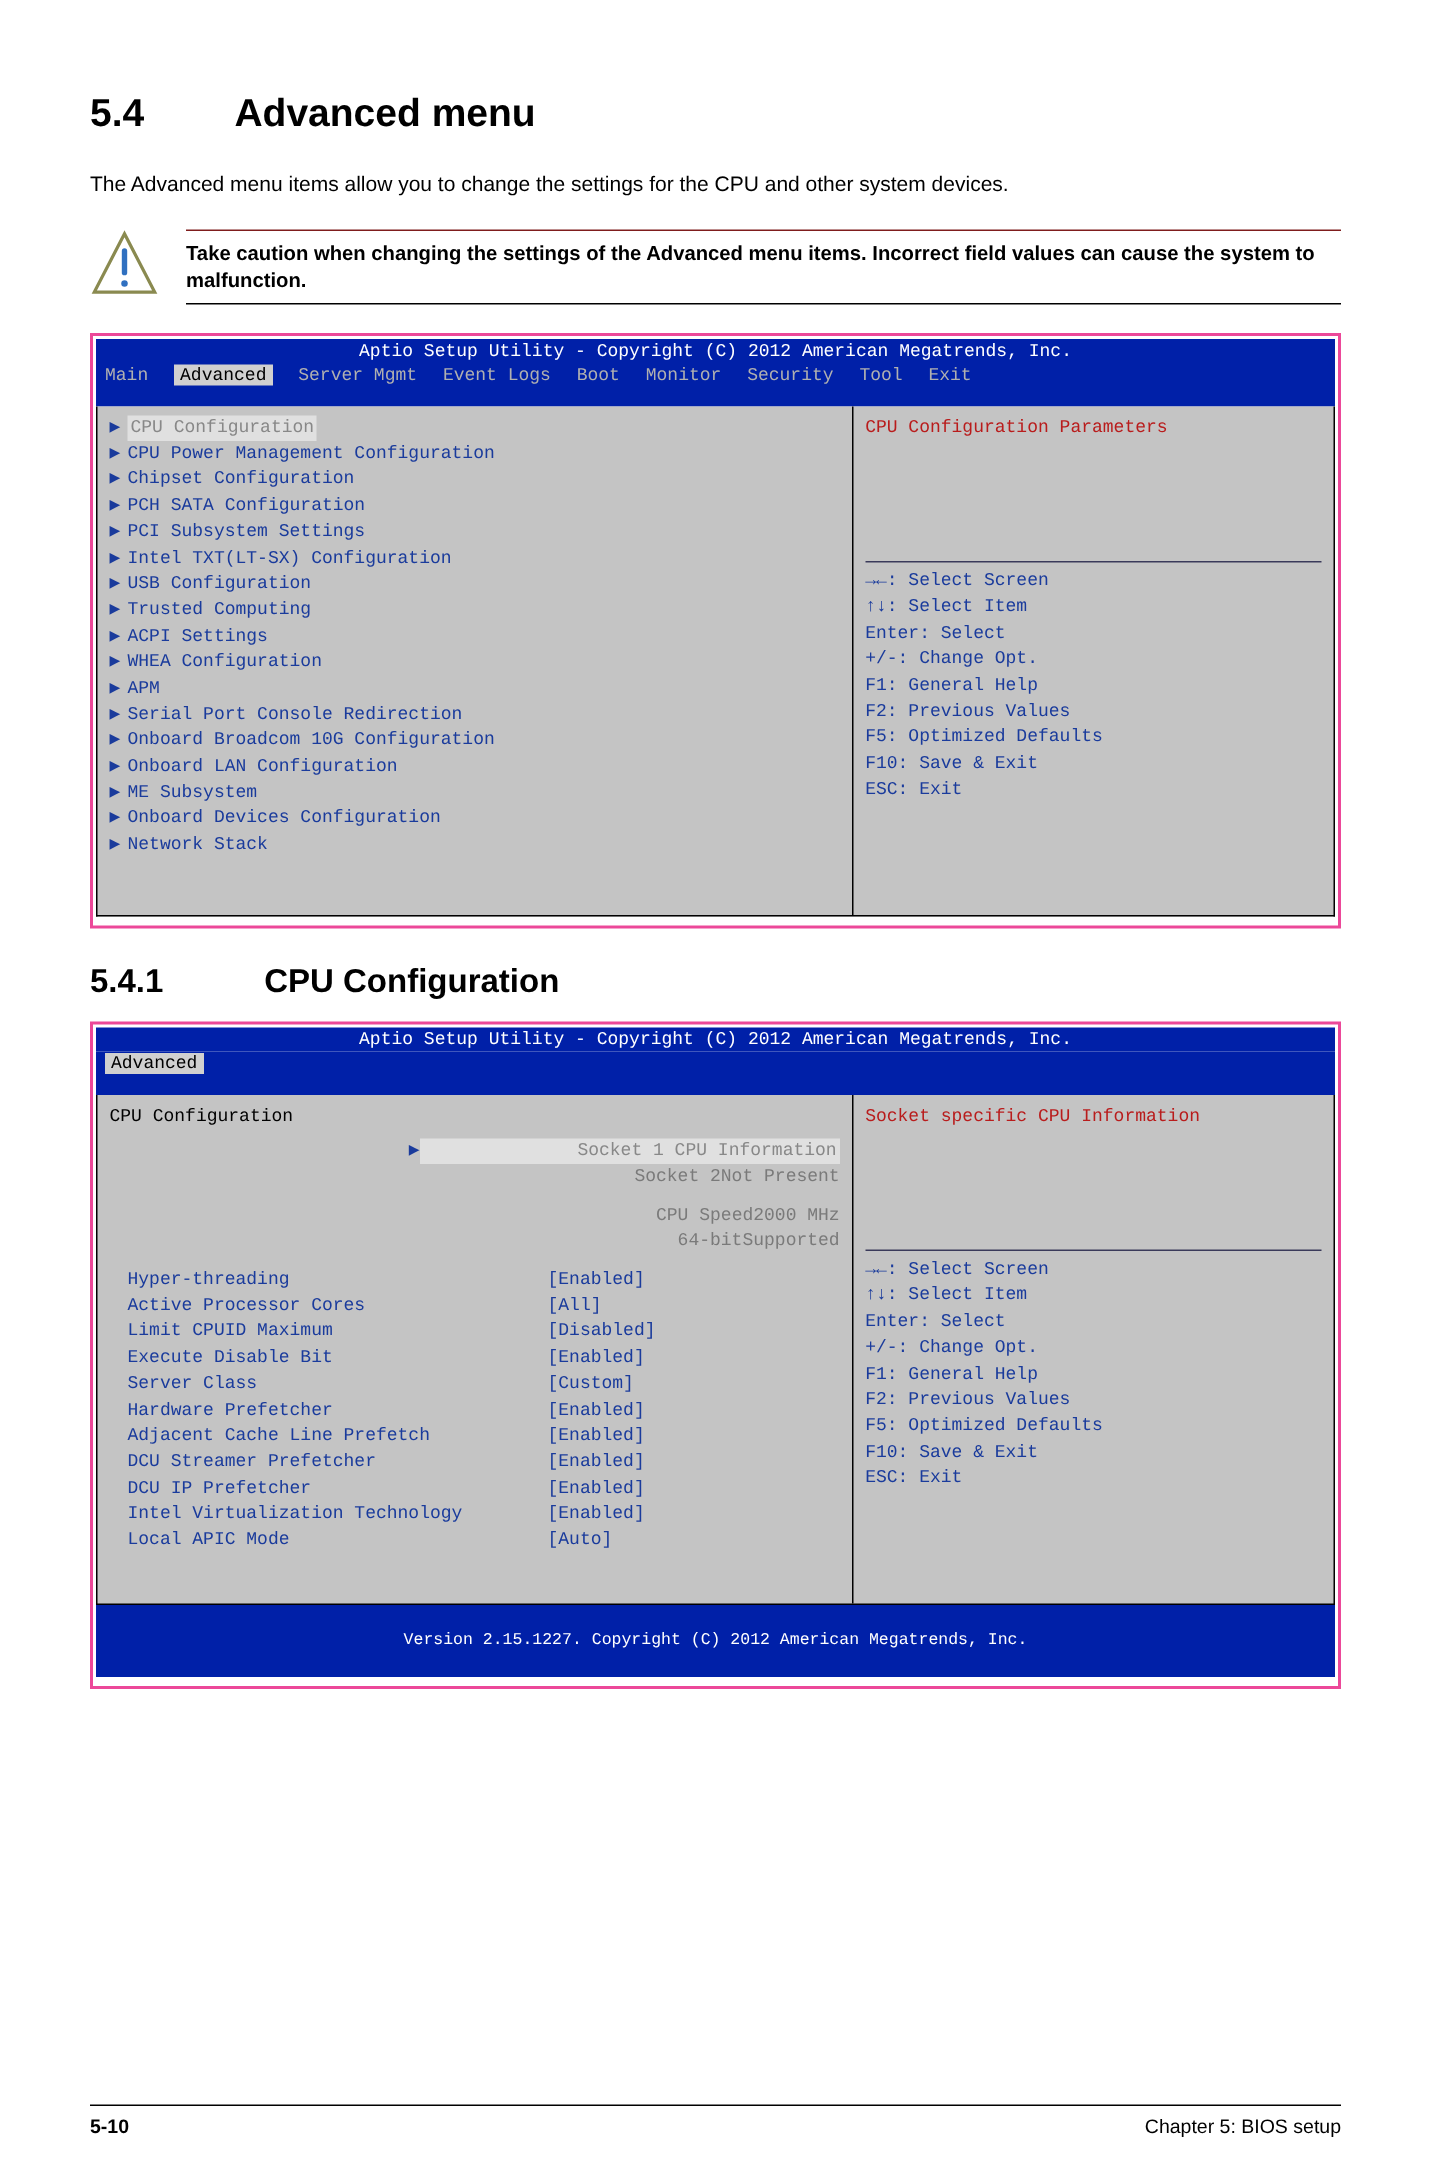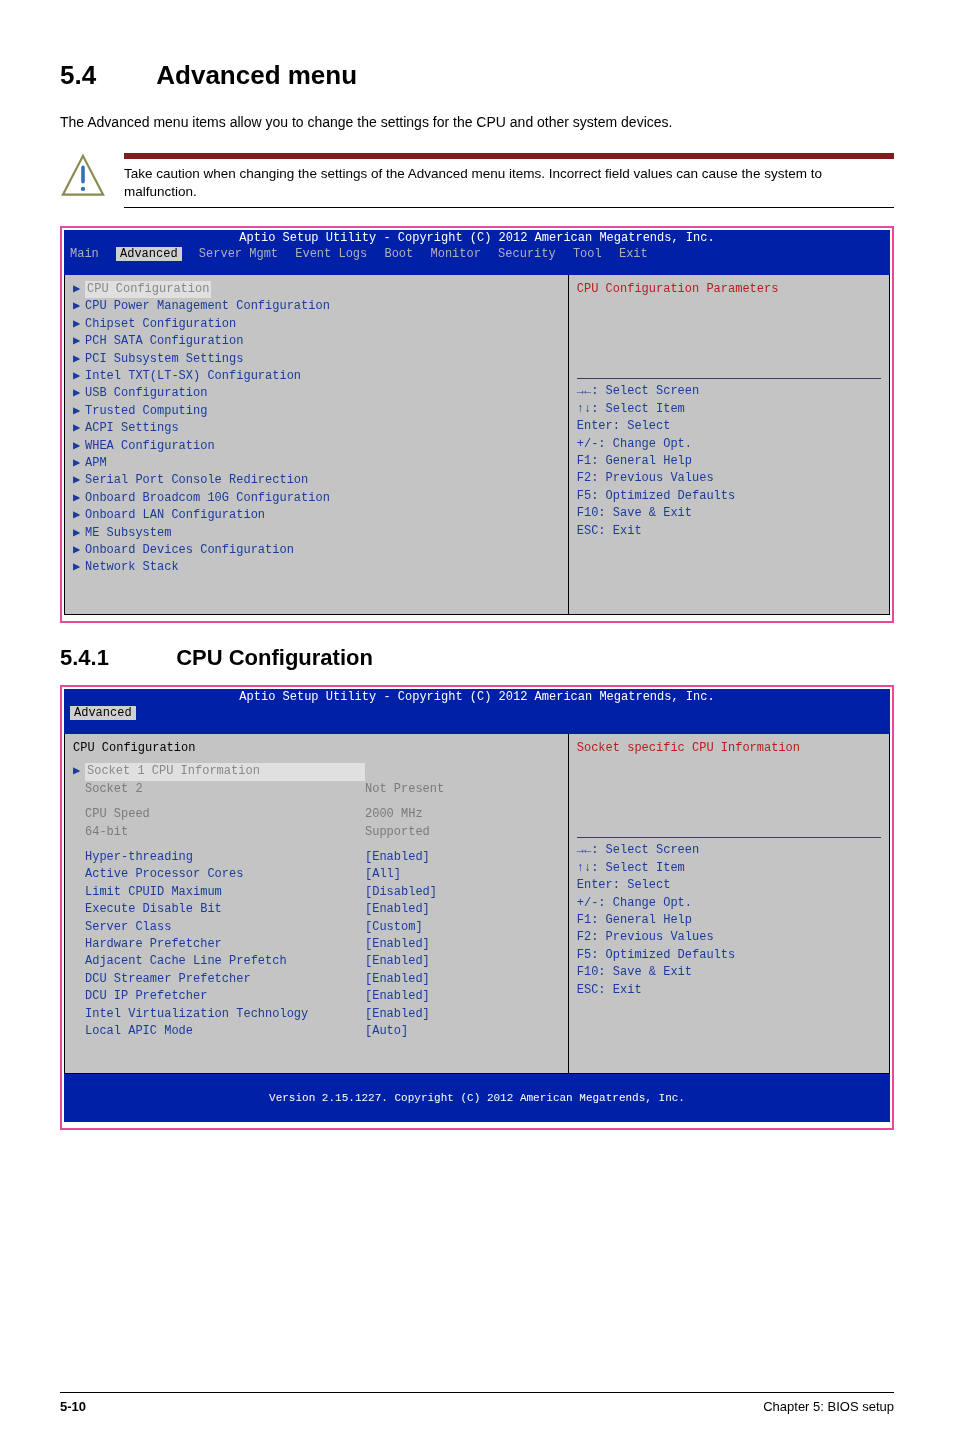--- a/index.html
+++ b/index.html
@@ -14,21 +14,21 @@
   }
   h1 {
     font-size: 26px;
     font-weight: bold;
     margin-bottom: 22px;
   }
   h1 .num { display:inline-block; width:90px; }
   p.intro { font-size: 14px; line-height: 1.4; margin-bottom: 20px; }
   .note-row { display:flex; align-items:flex-start; gap:18px; margin-bottom:18px; }
   .note-icon svg { width:46px; height:46px; }
-  .note-sep { border-top:6px solid #7f1d1d; border-bottom:1px solid #000; padding:6px 0; flex:1; }
+  .note-sep { border-top:1px solid #7f1d1d; border-bottom:1px solid #000; padding:6px 0; flex:1;font-weight:bold; }
   .note-text { font-size:13.5px; line-height:1.35; }
   h2 { font-size:22px; font-weight:bold; margin:18px 0 14px 0; }
   h2 .num { display:inline-block; width:110px; }
 
   
   .bios-outer {
     border:2px solid #ec4899;
     background:#fff;
     padding:2px 2px 6px 2px;
     margin-bottom:22px;
@@ -63,21 +63,21 @@
     border-right:1px solid #000;
     padding:6px 8px;
     font-family:"Courier New", monospace;
     font-size:12px;
     color:#1a3b9c;
     line-height:1.45;
   }
   .bios-left .row { white-space:nowrap; }
   .bios-left .arrow { color:#1a3b9c; display:inline-block; width:12px; }
   .bios-left .hl { background:#e0e0e0; color:#888; display:inline-block; padding:0 2px; }
-  .bios-left .dim { color:#7a7a7a; }
+  .bios-left .dim { color:#7a7a7a;text-align:right; }
   .bios-left .col2 { display:inline-block; width:280px; }
   .bios-right {
     flex:1;
     padding:6px 8px;
     font-family:"Courier New", monospace;
     font-size:12px;
     color:#1a3b9c;
     line-height:1.45;
   }
   .bios-right .hdr { color:#b91c1c; margin-bottom:80px; }
@@ -88,21 +88,21 @@
     color:#fff;
     font-family:"Courier New", monospace;
     font-size:11px;
     text-align:center;
     padding:18px 0;
   }
 
   
   .page-footer {
     position:absolute;
-    bottom:24px;
+    bottom:13px;
     left:60px; right:60px;
     display:flex;
     justify-content:space-between;
     font-size:13px;
     border-top:1px solid #000;
     padding-top:6px;
   }
   .page-footer .pn { font-weight:bold; }
 </style>
 </head>

